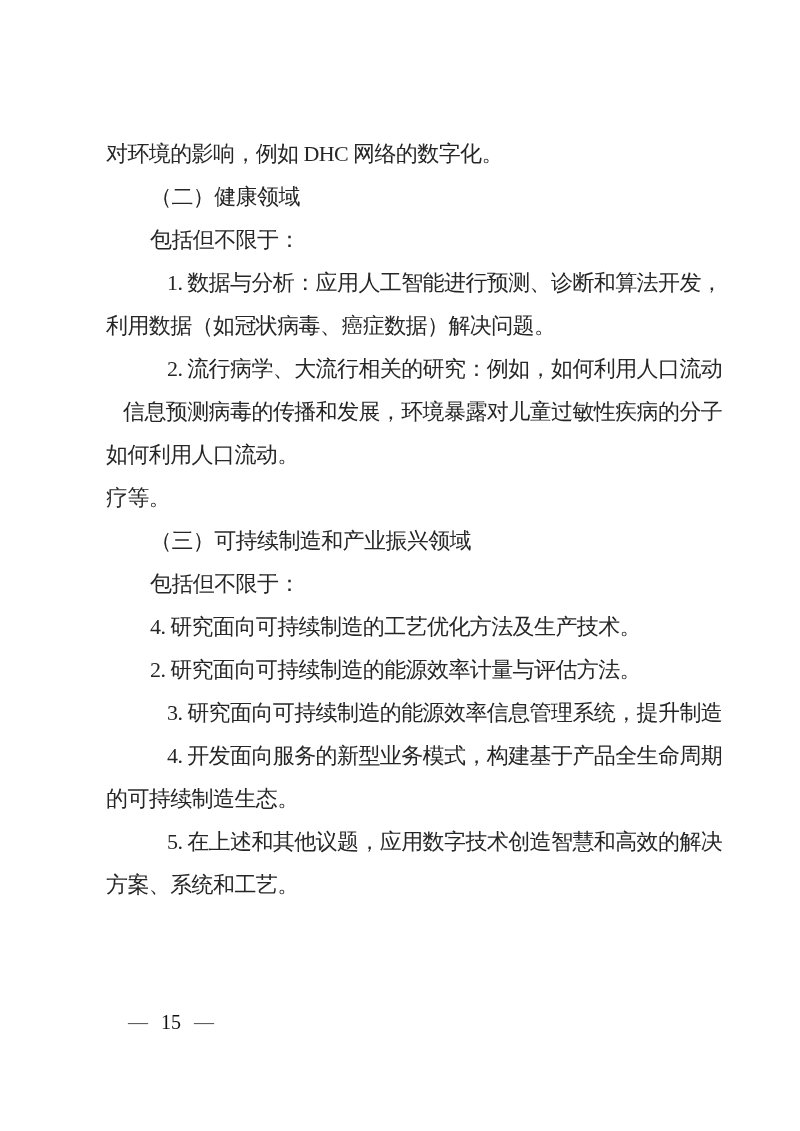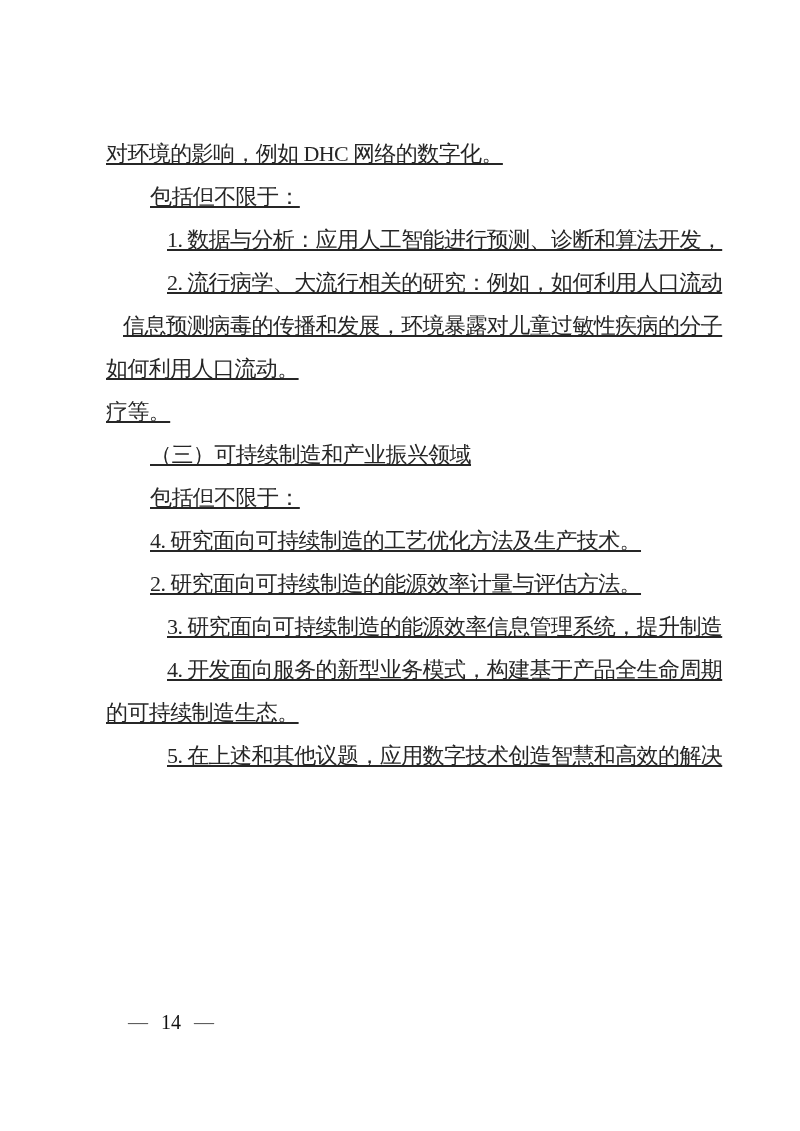--- a/index.html
+++ b/index.html
@@ -21,21 +21,20 @@
     top: 132px;
     width: 594px;
     font-size: 22px;
     color: #262626;
   }
   .line {
     height: 43px;
     line-height: 43px;
     white-space: nowrap;
     letter-spacing: -0.6px;
-    text-decoration: underline;
   }
   .line.indent {
     padding-left: 44px;
   }
   .line.stretch {
     text-align: justify;
     text-align-last: justify;
     margin-left: 17px;
   }
   .footer {
@@ -57,35 +56,38 @@
     color: #111111;
   }
 </style>
 </head>
 <body>
 
 <div class="page">
 
   <div class="body-text">
     <div class="line">对环境的影响，例如 DHC 网络的数字化。</div>
+    <div class="line indent">（二）健康领域</div>
     <div class="line indent">包括但不限于：</div>
     <div class="line indent stretch">1. 数据与分析：应用人工智能进行预测、诊断和算法开发，</div>
+    <div class="line">利用数据（如冠状病毒、癌症数据）解决问题。</div>
     <div class="line indent stretch">2. 流行病学、大流行相关的研究：例如，如何利用人口流动</div>
     <div class="line stretch">信息预测病毒的传播和发展，环境暴露对儿童过敏性疾病的分子</div>
     <div class="line">如何利用人口流动。</div>
     <div class="line">疗等。</div>
     <div class="line indent">（三）可持续制造和产业振兴领域</div>
     <div class="line indent">包括但不限于：</div>
     <div class="line indent">4. 研究面向可持续制造的工艺优化方法及生产技术。</div>
     <div class="line indent">2. 研究面向可持续制造的能源效率计量与评估方法。</div>
     <div class="line indent stretch">3. 研究面向可持续制造的能源效率信息管理系统，提升制造</div>
     <div class="line indent stretch">4. 开发面向服务的新型业务模式，构建基于产品全生命周期</div>
     <div class="line">的可持续制造生态。</div>
     <div class="line indent stretch">5. 在上述和其他议题，应用数字技术创造智慧和高效的解决</div>
+    <div class="line">方案、系统和工艺。</div>
   </div>
 
   <div class="footer">
     <span class="dash">—</span>
-    <span class="page-num">14</span>
+    <span class="page-num">15</span>
     <span class="dash">—</span>
   </div>
 
 </div>
 
 </body></html>

